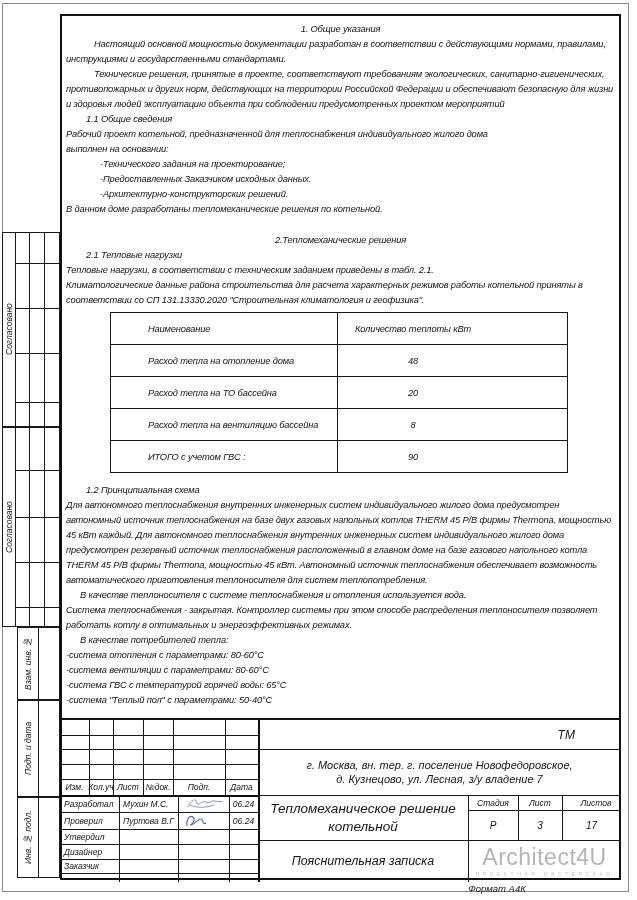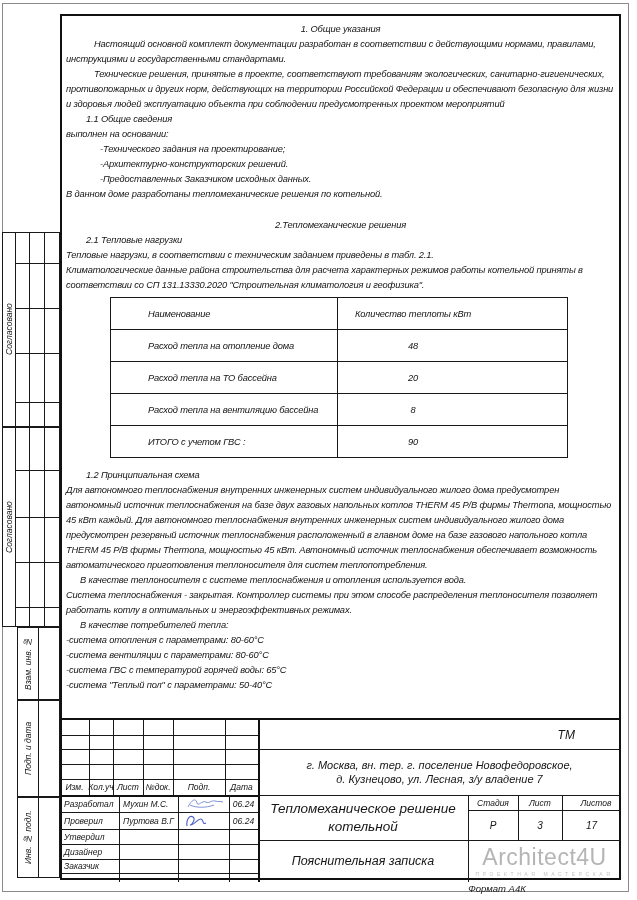--- a/index.html
+++ b/index.html
@@ -98,27 +98,28 @@
     <div class="vl" style="left:20px; top:0; height:95px;"></div>
     <div class="vtext" style="width:20px;">Подп. и дата</div>
   </div>
   <div class="box" style="left:17px; top:797px; width:43px; height:81px;">
     <div class="vl" style="left:20px; top:0; height:79px;"></div>
     <div class="vtext" style="width:20px;">Инв. № подл.</div>
   </div>
 
   <div class="content">
     <div class="center" style="margin-top:2px;">1. Общие указания</div>
-    <div class="ind">Настоящий основной комплект документации разработан в соответствии с действующими нормами, правилами, инструкциями и государственными стандартами.</div>
+    <div class="ind">Настоящий основной мощностью документации разработан в соответствии с действующими нормами, правилами, инструкциями и государственными стандартами.</div>
     <div class="ind">Технические решения, принятые в проекте, соответствуют требованиям экологических, санитарно-гигиенических, противопожарных и других норм, действующих на территории Российской Федерации и обеспечивают безопасную для жизни и здоровья людей эксплуатацию объекта при соблюдении предусмотренных проектом мероприятий</div>
     <div class="ind2">1.1 Общие сведения</div>
+    <div>Рабочий проект котельной, предназначенной для теплоснабжения индивидуального жилого дома</div>
     <div>выполнен на основании:</div>
     <div class="basis">-Технического задания на проектирование;</div>
+    <div class="basis">-Предоставленных Заказчиком исходных данных.</div>
     <div class="basis">-Архитектурно-конструкторских решений.</div>
-    <div class="basis">-Предоставленных Заказчиком исходных данных.</div>
     <div>В данном доме разработаны тепломеханические решения по котельной.</div>
 
     <div class="center" style="margin-top:16px;">2.Тепломеханические решения</div>
     <div class="ind2">2.1 Тепловые нагрузки</div>
     <div>Тепловые нагрузки, в соответствии с техническим заданием приведены в табл. 2.1.</div>
     <div>Климатологические данные района строительства для расчета характерных режимов работы котельной приняты в соответствии со СП 131.13330.2020 "Строительная климатология и геофизика".</div>
 
     <table class="loads-table">
       <tbody>
           <tr>

